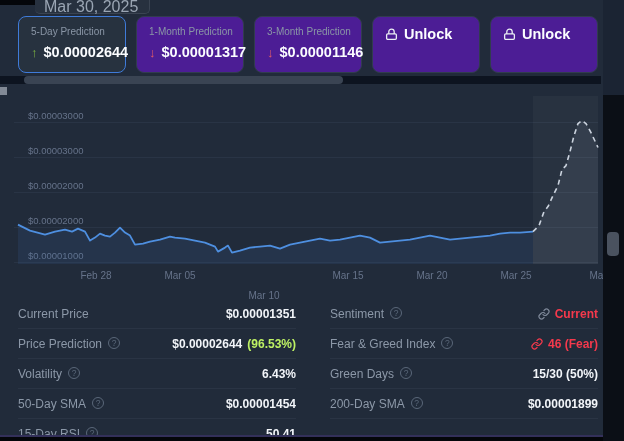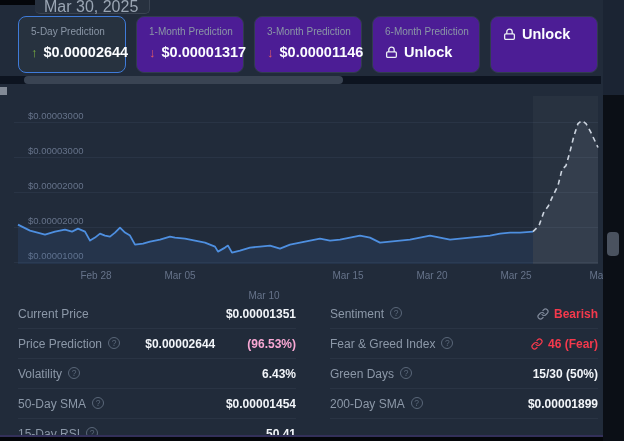--- a/index.html
+++ b/index.html
@@ -38,21 +38,21 @@
   .scol{display:flex;flex-direction:column;}
   .scol.left{width:278px;}
   .scol.right{width:268px;}
   .srow{height:29px;display:flex;justify-content:space-between;align-items:center;
         border-bottom:1px solid #2A3444;font-size:12px;}
   .srow.noline{border-bottom:none;}
   .slabel{color:#8C98A8;display:flex;align-items:flex-start;gap:6px;}
   .shelp{width:12px;height:12px;border:1px solid #5A6779;border-radius:50%;font-size:8.5px;color:#5A6779;
          display:inline-flex;align-items:center;justify-content:center;box-sizing:border-box;flex:0 0 12px;}
   .sval{color:#F2F5F9;font-weight:bold;display:flex;align-items:center;gap:5px;white-space:nowrap;}
-  .green{color:#f9a8d4;font-weight:bold;margin-left:27px;}
+  .green{color:#bef264;font-weight:bold;}
   .red{color:#F5394C;}
   .link-icon{display:inline-flex;align-items:center;}
   .link-gray{color:#7E8899;}
   .link-red{color:#F5394C;}
   
   .bottom-line{position:absolute;left:0;top:435px;width:610px;height:2px;background:#33305A;}
   .bottom-black{position:absolute;left:0;top:437px;width:624px;height:4px;background:#04060a;}
   .right-col-top{position:absolute;left:603px;top:0;width:21px;height:95px;background:#1B2433;}
   .right-col{position:absolute;left:603px;top:95px;width:21px;height:346px;background:#0B0F16;}
   .v-thumb{position:absolute;left:607px;top:232px;width:12px;height:24px;background:#4A525F;border-radius:4px;}
@@ -83,21 +83,20 @@
       </div>
     </div>
     <div class="card">
       <div class="card-label">3-Month Prediction</div>
       <div class="card-value">
         <span class="arrow down">↓</span>
         <span>$0.00001146</span>
       </div>
     </div>
     <div class="card">
-      <div class="card-label">6-Month Prediction</div>
       <div class="card-value">
         <span class="lock-icon">
           <svg width="13" height="13" viewBox="0 0 24 24" fill="none" stroke="#E9EDF3" stroke-width="2.4">
             <rect x="3" y="11" width="18" height="10" rx="2"></rect>
             <path d="M7 11V7a5 5 0 0 1 10 0v4"></path>
           </svg>
         </span>
         <span>Unlock</span>
       </div>
     </div>
@@ -202,21 +201,21 @@
             <span>Sentiment</span>
             <span class="shelp">?</span>
           </span>
         <span class="sval">
             <span class="link-icon link-gray">
               <svg width="12" height="12" viewBox="0 0 24 24" fill="none" stroke="currentColor" stroke-width="2.4" stroke-linecap="round">
                 <path d="M10 13a5 5 0 0 0 7.54.54l3-3a5 5 0 0 0-7.07-7.07l-1.72 1.71"></path>
                 <path d="M14 11a5 5 0 0 0-7.54-.54l-3 3a5 5 0 0 0 7.07 7.07l1.71-1.71"></path>
               </svg>
             </span>
-            <span class="red">Bearish</span>
+            <span class="red">Current</span>
           </span>
       </div>
       <div class="srow">
         <span class="slabel">
             <span>Fear &amp; Greed Index</span>
             <span class="shelp">?</span>
           </span>
         <span class="sval">
             <span class="link-icon link-red">
               <svg width="12" height="12" viewBox="0 0 24 24" fill="none" stroke="currentColor" stroke-width="2.4" stroke-linecap="round">

